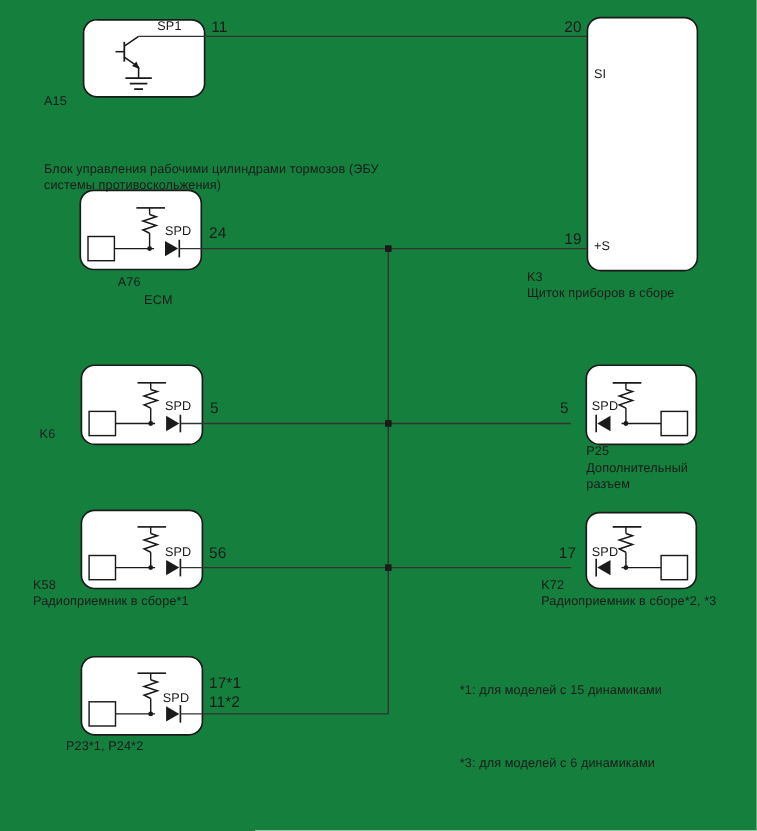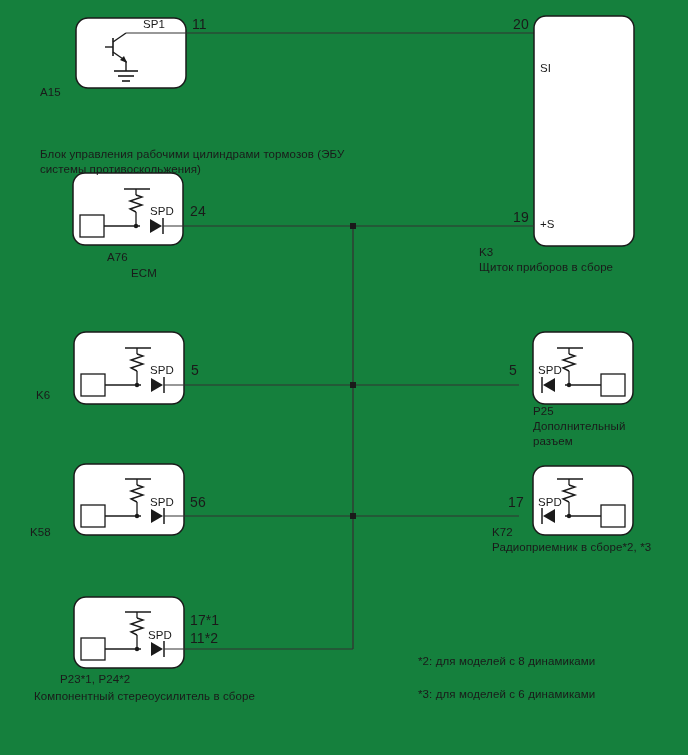--- a/index.html
+++ b/index.html
@@ -176,41 +176,41 @@
   <div class="lbl" style="left:107px; top:250px;">A76</div>
   <div class="lbl" style="left:107px; top:266px;padding-left:24px;">ECM</div>
 
   <div class="lbl port-name" style="left:150px; top:363px;">SPD</div>
   <div class="lbl pin-num" style="left:191px; top:363px;">5</div>
   <div class="lbl" style="left:36px; top:388px;">K6</div>
 
   <div class="lbl port-name" style="left:150px; top:495px;">SPD</div>
   <div class="lbl pin-num" style="left:190px; top:495px;">56</div>
   <div class="lbl" style="left:30px; top:525px;">K58</div>
+  <div class="lbl" style="left:30px; top:540px;">Радиоприемник в сборе*1</div>
 
   <div class="lbl port-name" style="left:148px; top:628px;">SPD</div>
   <div class="lbl pin-num" style="left:190px; top:613px;">17*1</div>
   <div class="lbl pin-num" style="left:190px; top:631px;">11*2</div>
   <div class="lbl" style="left:60px; top:672px;">P23*1, P24*2</div>
-  <div class="lbl" style="left:34px; top:689px;">Компонентный стереоусилитель в сборе</div>
 
   <div class="lbl pin-num" style="left:513px; top:17px;">20</div>
   <div class="lbl port-name" style="left:540px; top:33px;margin-top:28px;">SI</div>
   <div class="lbl pin-num" style="left:513px; top:210px;">19</div>
   <div class="lbl port-name" style="left:540px; top:217px;">+S</div>
   <div class="lbl" style="left:479px; top:245px;">K3</div>
   <div class="lbl" style="left:479px; top:260px;">Щиток приборов в сборе</div>
 
   <div class="lbl pin-num" style="left:509px; top:363px;">5</div>
   <div class="lbl port-name" style="left:538px; top:363px;">SPD</div>
   <div class="lbl" style="left:533px; top:404px;">P25</div>
   <div class="lbl lbl-multi" style="left:533px; top:419px;">Дополнительный
 разъем</div>
 
   <div class="lbl pin-num" style="left:508px; top:495px;">17</div>
   <div class="lbl port-name" style="left:538px; top:495px;">SPD</div>
   <div class="lbl" style="left:492px; top:525px;">K72</div>
   <div class="lbl" style="left:492px; top:540px;">Радиоприемник в сборе*2, *3</div>
 
-  <div class="lbl" style="left:418px; top:654px;">*2: для моделей с 8 динамиками</div>
+  <div class="lbl" style="left:418px; top:621px;">*1: для моделей с 15 динамиками</div>
   <div class="lbl" style="left:418px; top:687px;">*3: для моделей с 6 динамиками</div>
 
 </div>
 
 </body></html>

